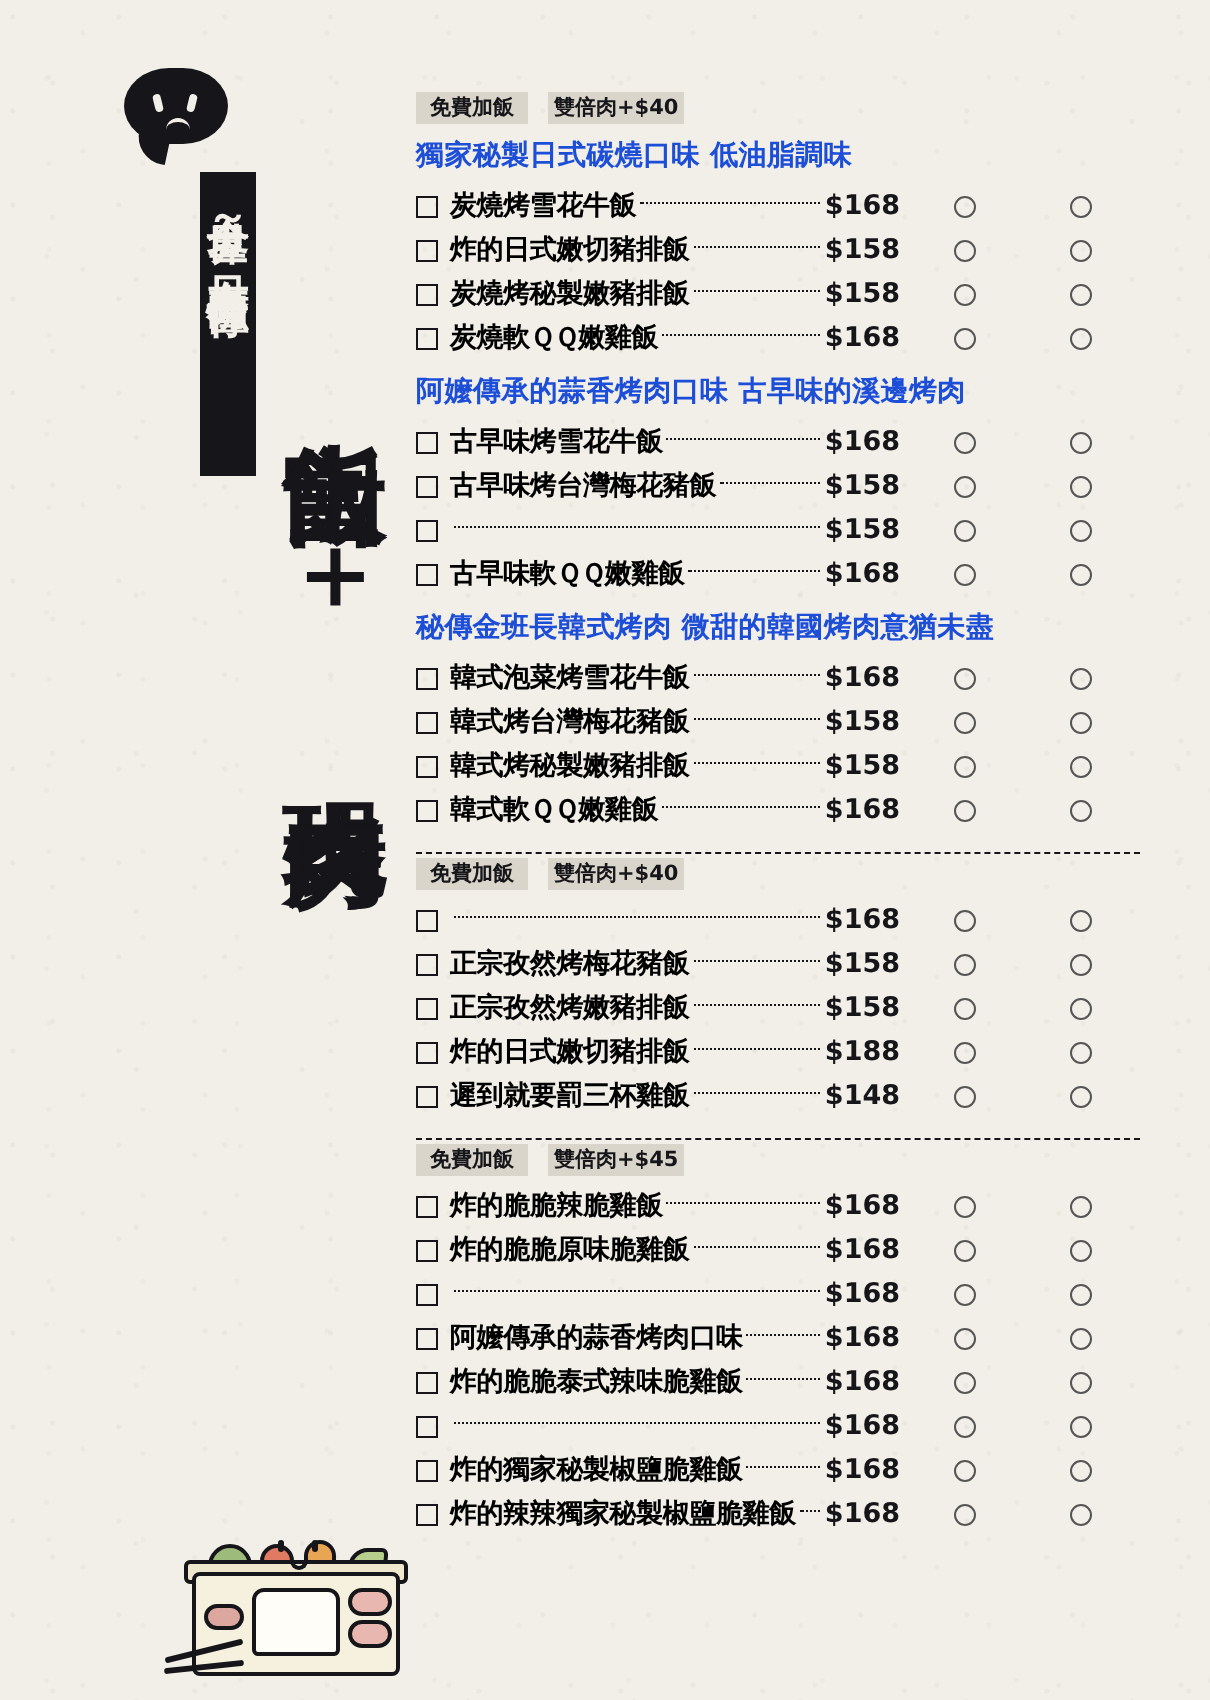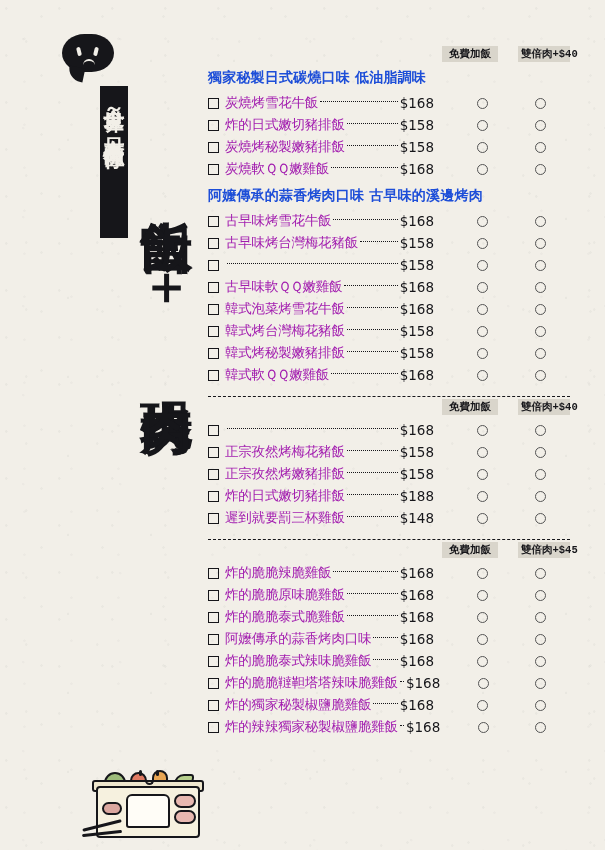--- a/index.html
+++ b/index.html
@@ -175,36 +175,36 @@
   }
 
   
   .menu-col {
     position:absolute;
     left:208px; top:46px;
     width:362px;
   }
   .opt-head {
     display:flex;
-    justify-content:flex-end;
+    justify-content:flex-start;
     align-items:flex-end;
-    gap:20px;
+    gap:10px;
     height:16px;
     margin-bottom:4px;
   }
   .opt-head span {
     font-size:10.5px;
     font-weight:bold;
     color:#16161a;
     background:#d9d5cb;
     padding:1px 3px;
     white-space:nowrap;
   }
   .opt-head .c1 { width:56px; text-align:center; }
-  .opt-head .c2 { width:52px; text-align:center;font-family:Liberation Mono, monospace; }
+  .opt-head .c2 { width:68px; text-align:center; }
 
   .section-head {
     color:#1d4ed8;
     font-size:14px;
     font-weight:bold;
     margin:7px 0 5px 0;
     letter-spacing:0.2px;
     white-space:nowrap;
   }
   .row {
@@ -214,37 +214,37 @@
   }
   .row .cb {
     width:11px; height:11px;
     border:1.6px solid #16161a;
     margin-right:6px;
     flex:0 0 auto;
     background:transparent;
   }
   .row .nm {
     font-size:13.5px;
-    color:#a21caf;
-    font-weight:normal;
+    color:#000000;
+    font-weight:bold;
     white-space:nowrap;
     letter-spacing:-0.2px;
   }
   .row .dots {
     flex:1 1 auto;
     border-bottom:1.6px dotted #16161a;
     margin:0 2px 4px 2px;
     min-width:4px;
   }
   .row .pr {
     font-size:13.5px;
-    font-weight:normal;
+    font-weight:bold;
     color:#16161a;
     white-space:nowrap;
-    margin-right:20px;
+    margin-right:4px;
   }
   .row .circ {
     width:11px; height:11px;
     border:1.4px solid #555;
     border-radius:50%;
     flex:0 0 auto;
   }
   .row .c1w { width:56px; display:flex; justify-content:center; }
   .row .c2w { width:60px; display:flex; justify-content:center; }
   .row .left { display:flex; align-items:center; flex:1 1 auto; min-width:0; }
@@ -404,20 +404,21 @@
           <div class="dots"></div>
           <div class="pr">$168</div>
         </div>
         <div class="c1w">
           <div class="circ"></div>
         </div>
         <div class="c2w">
           <div class="circ"></div>
         </div>
       </div>
+      <div class="section-head">秘傳金班長韓式烤肉 微甜的韓國烤肉意猶未盡</div>
       <div class="row">
         <div class="left">
           <div class="cb"></div>
           <div class="nm">韓式泡菜烤雪花牛飯</div>
           <div class="dots"></div>
           <div class="pr">$168</div>
         </div>
         <div class="c1w">
           <div class="circ"></div>
         </div>
@@ -570,21 +571,20 @@
         <div class="c1w">
           <div class="circ"></div>
         </div>
         <div class="c2w">
           <div class="circ"></div>
         </div>
       </div>
       <div class="row">
         <div class="left">
           <div class="cb"></div>
-          <div class="nm">炸的脆脆泰式脆雞飯</div>
           <div class="dots"></div>
           <div class="pr">$168</div>
         </div>
         <div class="c1w">
           <div class="circ"></div>
         </div>
         <div class="c2w">
           <div class="circ"></div>
         </div>
       </div>
@@ -612,21 +612,20 @@
         <div class="c1w">
           <div class="circ"></div>
         </div>
         <div class="c2w">
           <div class="circ"></div>
         </div>
       </div>
       <div class="row">
         <div class="left">
           <div class="cb"></div>
-          <div class="nm">炸的脆脆韃靼塔塔辣味脆雞飯</div>
           <div class="dots"></div>
           <div class="pr">$168</div>
         </div>
         <div class="c1w">
           <div class="circ"></div>
         </div>
         <div class="c2w">
           <div class="circ"></div>
         </div>
       </div>

